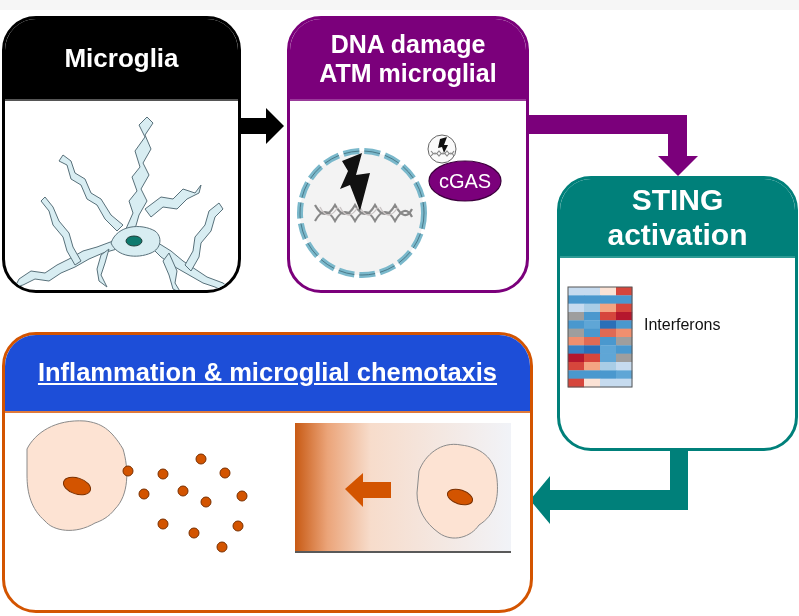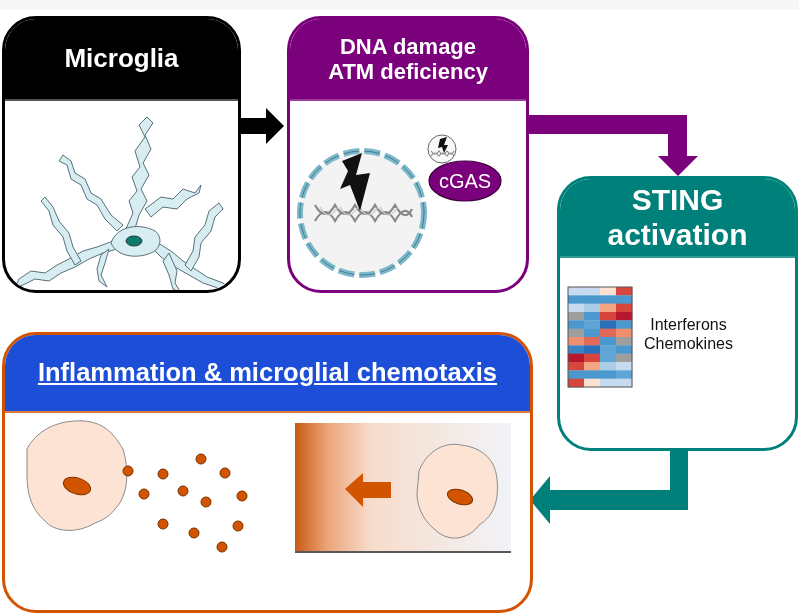--- a/index.html
+++ b/index.html
@@ -9,21 +9,21 @@
   .box { position:absolute; box-sizing:border-box; border-style:solid; border-width:3px;
          border-radius:34px; overflow:hidden; background:#fff; }
   .box .hdr { position:absolute; left:0; top:0; right:0; color:#fff; font-weight:bold;
               text-align:center; display:flex; align-items:center; justify-content:center;
               flex-direction:column; line-height:1.15; }
   .box .sep { position:absolute; left:0; right:0; height:2px; }
   #microglia { left:2px; top:16px; width:239px; height:277px; border-color:#000; }
   #microglia .hdr { height:80px; background:#000; font-size:26px; }
   #microglia .sep { top:80px; background:#555; }
   #dna { left:287px; top:16px; width:242px; height:277px; border-color:#7b007b; }
-  #dna .hdr { height:80px; background:#7b007b; font-size:22px; }
+  #dna .hdr { height:80px; background:#7b007b; font-size:25px; }
   #dna .sep { top:80px; background:#9a3a9a; }
   #sting { left:557px; top:176px; width:241px; height:275px; border-color:#00807a; }
   #sting .hdr { height:77px; background:#00807a; font-size:30px; }
   #sting .sep { top:77px; background:#2d9a94; }
   #inflam { left:2px; top:332px; width:531px; height:281px; border-color:#d35400; }
   #inflam .hdr { height:76px; background:#1d4ed8; font-size:25.5px;text-decoration:underline; }
   #inflam .sep { top:76px; background:#e07a3a; }
   svg { position:absolute; overflow:visible; }
   .sting-text { position:absolute; left:84px; top:136px; font-size:16px; color:#111;
                 text-align:center; line-height:1.2; }
@@ -58,21 +58,21 @@
   </svg>
 </div>
 
 <svg width="50" height="40" style="left:238px;top:108px;">
   <polygon points="0,10 28,10 28,0 46,18 28,36 28,26 0,26" fill="#000"></polygon>
 </svg>
 
 <div class="box" id="dna">
   <div class="hdr">
     <span>DNA damage</span>
-    <span>ATM deficiency</span>
+    <span>ATM microglial</span>
   </div>
   <div class="sep"></div>
   <svg width="236" height="190" style="left:0;top:82px;">
 
     <circle cx="72" cy="112" r="62" fill="#f3f3f3" stroke="#7ab8cb" stroke-width="6" stroke-dasharray="16 5"></circle>
     <circle cx="72" cy="112" r="62" fill="none" stroke="#3f6a78" stroke-width="0.8" stroke-dasharray="16 5"></circle>
 
     <g stroke="#888" stroke-width="2.2" fill="none">
       <path d="M25 104 Q35 122 45 104 Q55 122 65 104 Q75 122 85 104 Q95 122 105 104 Q115 122 122 108"></path>
       <path d="M25 120 Q35 102 45 120 Q55 102 65 120 Q75 102 85 120 Q95 102 105 120 Q115 102 122 116"></path>
@@ -147,21 +147,20 @@
       <rect x="33" y="84.33333333333334" width="16.3" height="8.633333333333335" fill="#4a98ce"></rect>
       <rect x="49" y="84.33333333333334" width="16.3" height="8.633333333333335" fill="#5fa6d6"></rect>
       <rect x="1" y="92.66666666666667" width="16.3" height="8.633333333333335" fill="#d6463c"></rect>
       <rect x="17" y="92.66666666666667" width="16.3" height="8.633333333333335" fill="#fbe2d5"></rect>
       <rect x="33" y="92.66666666666667" width="16.3" height="8.633333333333335" fill="#c6dbef"></rect>
       <rect x="49" y="92.66666666666667" width="16.3" height="8.633333333333335" fill="#c6dbef"></rect>
       <rect x="1" y="1" width="64" height="100" fill="none" stroke="#555" stroke-width="1"></rect>
     </svg>
   <div class="sting-text">
     <div>Interferons</div>
-    <div>Chemokines</div>
   </div>
 </div>
 
 <svg width="170" height="80" style="left:528px;top:448px;">
   <polygon points="160,2 160,62 22,62 22,76 2,52 22,28 22,42 142,42 142,2" fill="#00807a"></polygon>
 </svg>
 
 <div class="box" id="inflam">
   <div class="hdr">
     <span>Inflammation &amp; microglial chemotaxis</span>

